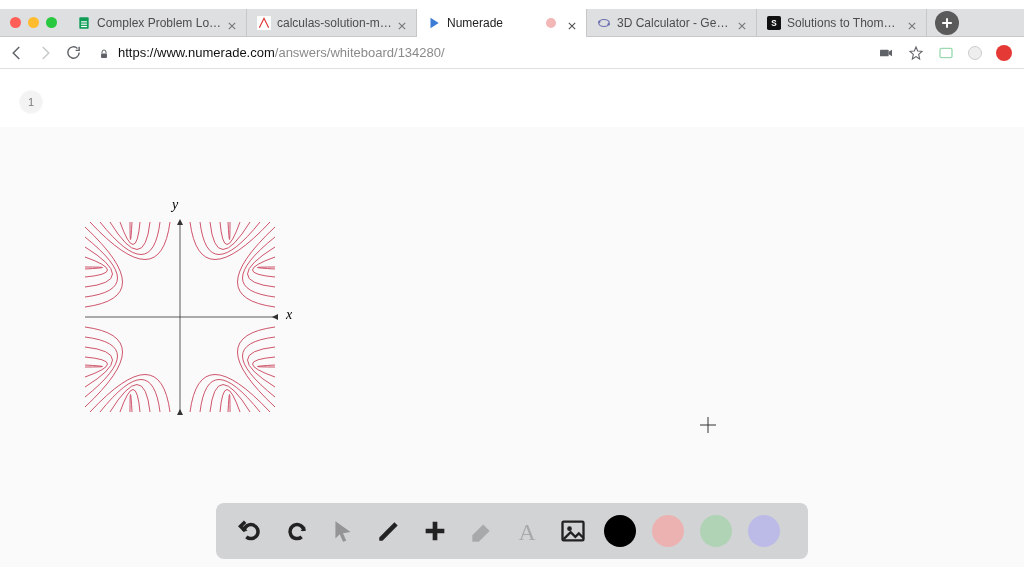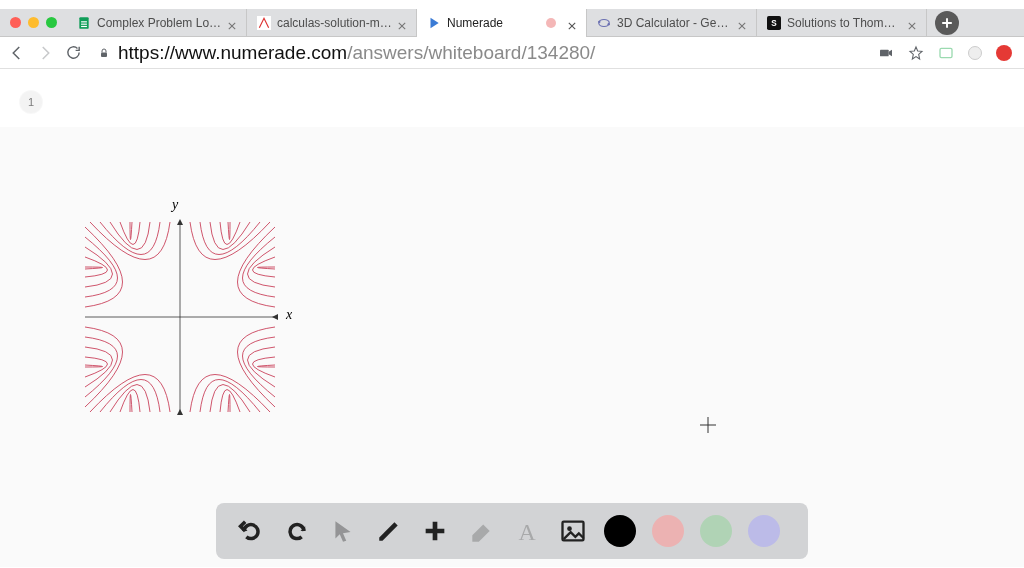--- a/index.html
+++ b/index.html
@@ -17,21 +17,21 @@
     .tab .title { white-space: nowrap; overflow: hidden; text-overflow: ellipsis; }
     .tab .close { width: 8px; height: 8px; flex-shrink: 0; }
     .tab.w1 { width: 180px; }
     .tab.w2 { width: 170px; }
     .tab.active { width: 170px; }
     .newtab { width: 24px; height: 24px; border-radius: 50%; background: #5a5a5a; display: flex; align-items: center; justify-content: center; margin-left: 8px; }
     .newtab svg { width: 12px; height: 12px; }
     .addrrow { display: flex; align-items: center; height: 32px; background: #fff; border-bottom: 1px solid #e0e0e0; padding: 0 8px; gap: 10px; }
     .navbtn { width: 18px; height: 18px; display: flex; align-items: center; justify-content: center; }
     .navbtn.dis { opacity: 0.35; }
-    .addrbox { display: flex; align-items: flex-start; gap: 8px; flex: 1; font-size: 19px; color: #2b2b2b; padding-left: 6px; }
+    .addrbox { display: flex; align-items: flex-end; gap: 8px; flex: 1; font-size: 13px; color: #2b2b2b; padding-left: 6px; }
     .lock { width: 12px; height: 12px; }
     .url-host { color: #111; }
     .url-rest { color: #8a8a8a; }
     .right-icons { display: flex; align-items: center; gap: 14px; padding-right: 4px; }
     .ricon { width: 16px; height: 16px; }
     .avatar-dot { width: 14px; height: 14px; border-radius: 50%; background: #eee; border: 1px solid #ccc; }
     .ext-red { width: 16px; height: 16px; border-radius: 50%; background: #e53935; }
     .page { position: relative; height: calc(568px - 28px - 32px); }
     .pagebadge { position: absolute; left: 20px; top: 22px; background: #f3f3f3; color: #7a7a7a; font-size: 11px; width: 22px; height: 22px; border-radius: 11px; display: flex; align-items: center; justify-content: center; box-shadow: 0 0 0 1px rgba(0,0,0,.03); }
     .whiteboard { position: absolute; left: 0; right: 0; top: 58px; height: 440px; background: #fafafa; }

